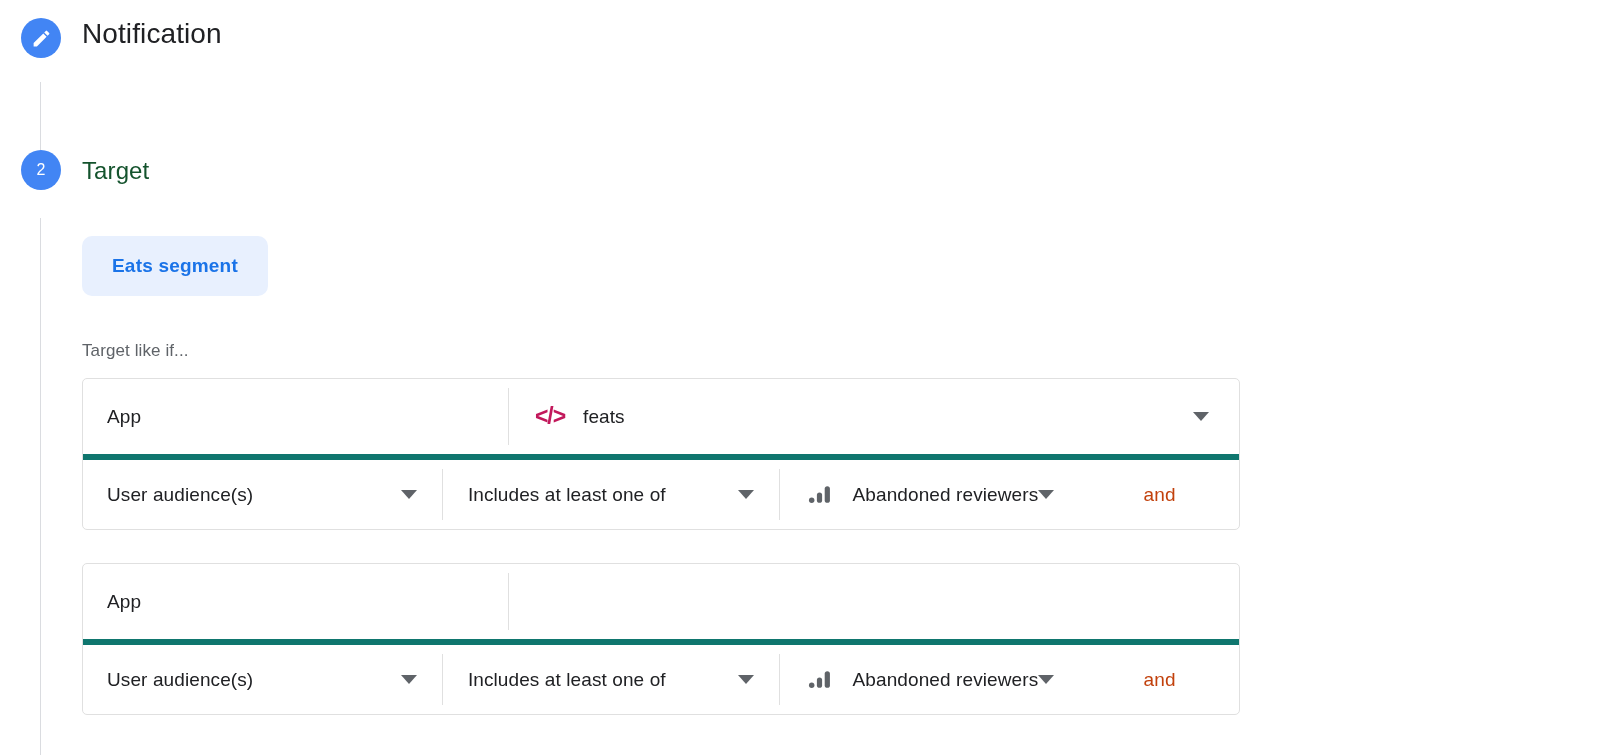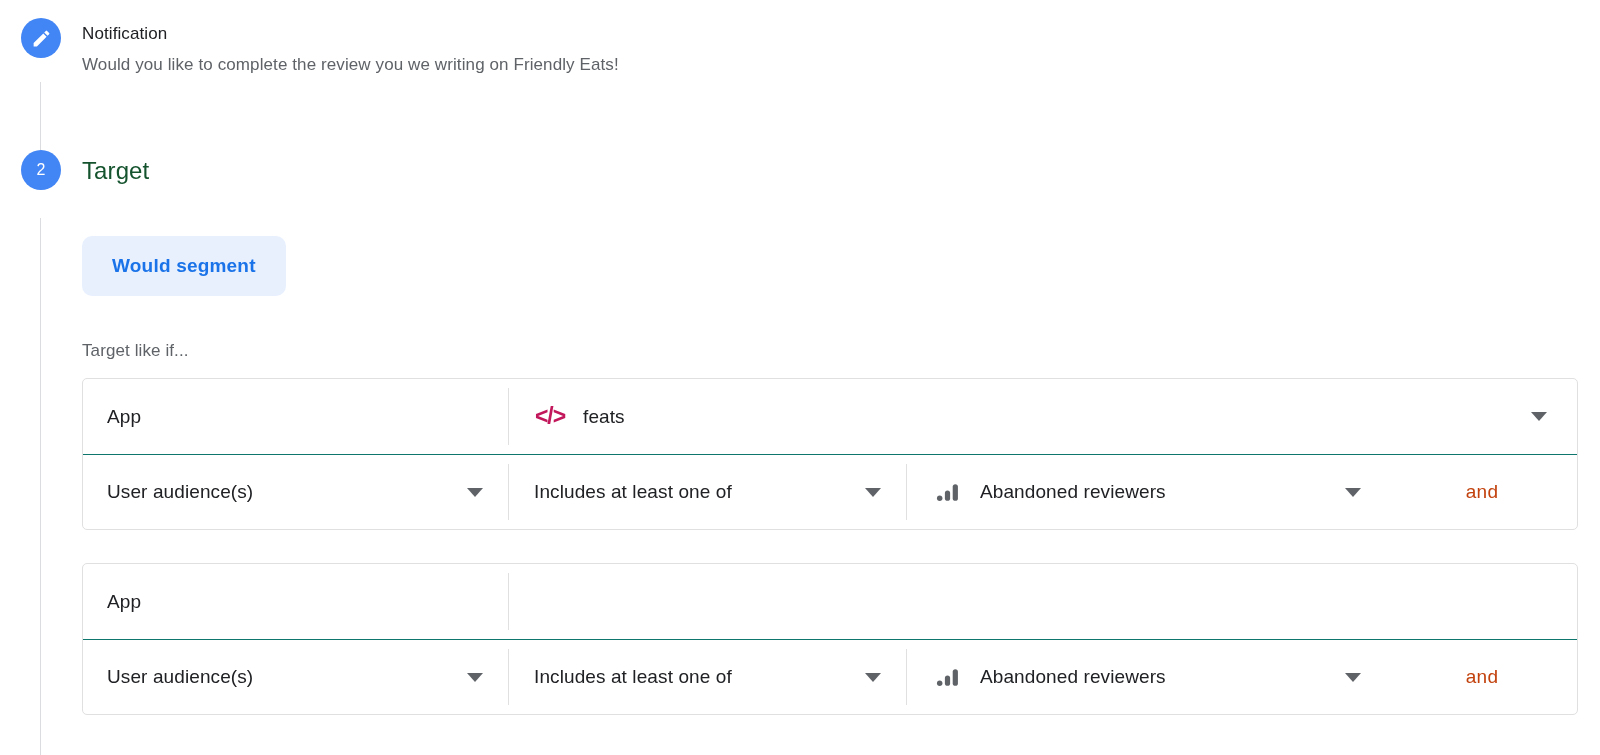--- a/index.html
+++ b/index.html
@@ -57,21 +57,21 @@
   }
   .step-badge svg { display: block; }
 
   
   .sec1 {
     position: absolute;
     left: 82px;
     top: 18px;
   }
   .sec1 .title {
-    font-size: 17px;
+    font-size: 28px;
     color: #202124;
     line-height: 32px;
     letter-spacing: 0.1px;
   }
   .sec1 .subtitle {
     font-size: 17px;
     color: #5f6368;
     line-height: 26px;
     margin-top: 2px;
     letter-spacing: 0.1px;
@@ -122,34 +122,34 @@
     font-size: 17px;
     color: #5f6368;
     line-height: 24px;
     letter-spacing: 0.1px;
   }
 
   
   .card {
     position: absolute;
     left: 82px;
-    width: 1496px;
+    width: 1158px;
     border: 1px solid #e0e0e0;
     border-radius: 5px;
     background: #ffffff;
   }
   .card.c1 { top: 378px; }
   .card.c2 { top: 563px; }
 
   .row {
     display: flex;
     align-items: stretch;
     height: 75px;
   }
-  .row + .row { border-top: 1px solid #0f766e; }
+  .row + .row { border-top: 6px solid #0f766e; }
 
   .cell {
     display: flex;
     align-items: center;
     position: relative;
   }
   .cell.divider-right::after {
     content: "";
     position: absolute;
     right: 0;
@@ -240,27 +240,26 @@
       </svg>
     </span>
   </div>
 
   <div class="step-badge b2">
     <span class="num">2</span>
   </div>
 
   <div class="sec1">
     <div class="title">Notification</div>
-    <div class="subtitle">Would you like to complete the review you we writing on Friendly Eats!</div>
   </div>
 
   <div class="sec2-title">Target</div>
 
   <div class="tabs">
-    <div class="tab active">Would segment</div>
+    <div class="tab active">Eats segment</div>
   </div>
 
   <div class="target-label">Target like if...</div>
 
   <div class="card c1">
 
     <div class="row">
       <div class="cell cell-field divider-right">
         <span class="ctext">App</span>
       </div>

